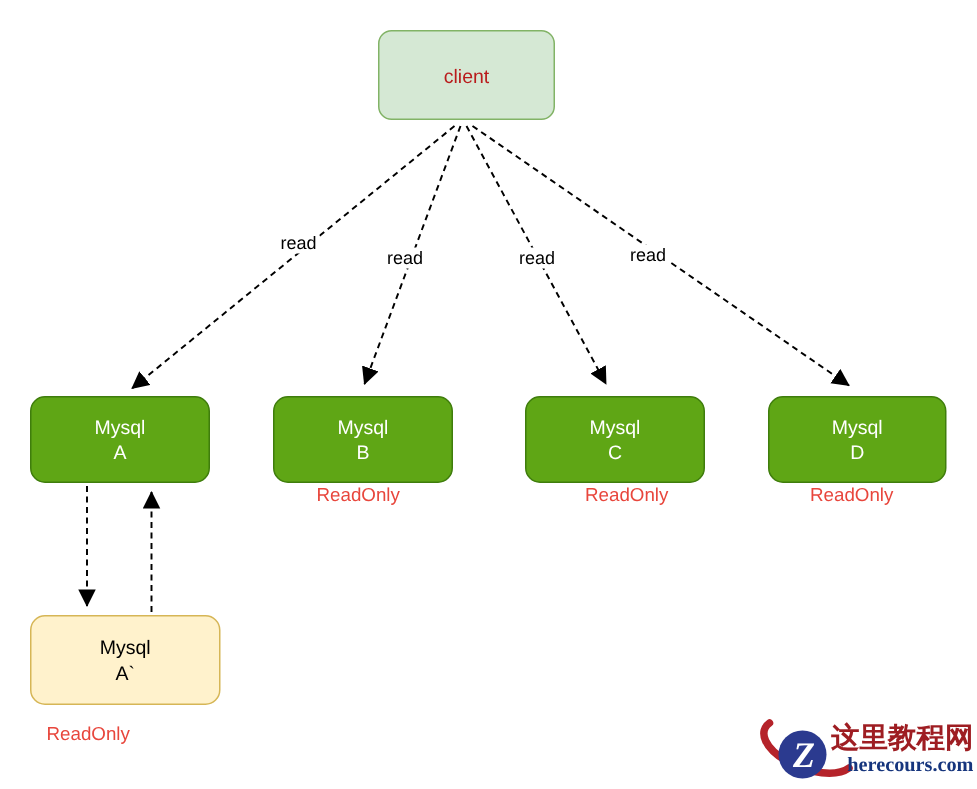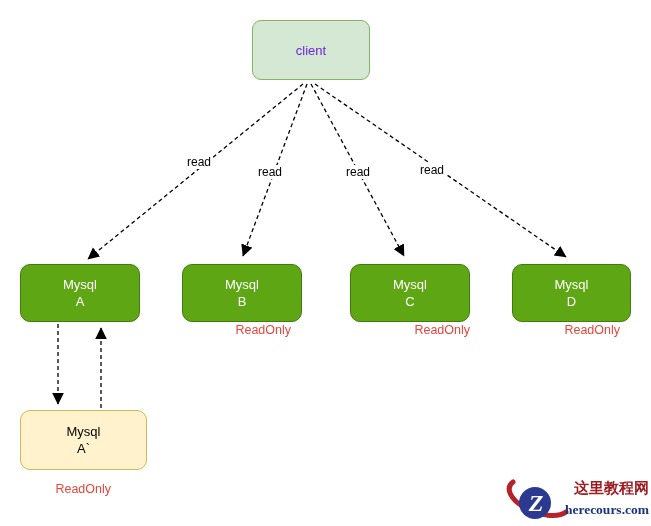--- a/index.html
+++ b/index.html
@@ -33,21 +33,21 @@
     box-sizing: border-box;
     font-size: 13px;
     line-height: 17px;
     text-align: center;
   }
   .node.client {
     left: 252px; top: 20px; width: 118px; height: 60px;
     background: var(--client-fill, #d5e8d4);
     border: 1px solid var(--client-stroke, #82b366);
     border-radius: 9px;
-    color: #6d28d9;
+    color: #b91c1c;
   }
   .node.db {
     top: 264px; height: 58px;
     background: var(--db-fill, #60a917);
     border: 1px solid var(--db-stroke, #3f7d0c);
     border-radius: 10px;
     color: var(--db-text, #fff);
   }
   .node.db.pos-a { left: 20px;  width: 120px; }
   .node.db.pos-b { left: 182px; width: 120px; }
@@ -71,21 +71,21 @@
     white-space: nowrap;
   }
   .edge-label.lbl-write { left: 199px; top: 162px; }
   .edge-label.lbl-read-b { left: 270px; top: 172px; }
   .edge-label.lbl-read-c { left: 358px; top: 172px; }
   .edge-label.lbl-read-d { left: 432px; top: 170px; }
 
   .readonly {
     position: absolute;
     width: 80px;
-    text-align: right;
+    text-align: left;
     font-size: 12.5px;
     color: var(--readonly-red, #e8463c);
     white-space: nowrap;
   }
   .readonly.ro-b { left: 211px; top: 323px; }
   .readonly.ro-c { left: 390px; top: 323px; }
   .readonly.ro-d { left: 540px; top: 323px; }
   .readonly.ro-a-replica { left: 31px; top: 482px; }
 
   .logo {
@@ -105,21 +105,21 @@
     fill: #ffffff;
     font-family: "Liberation Serif", "DejaVu Serif", serif;
     font-size: 24px;
     font-weight: bold;
     font-style: italic;
   }
   .site-name {
     position: absolute;
     right: 2px; top: 479px;
     font-family: Liberation Sans, sans-serif;
-    font-size: 15px;
+    font-size: 19px;
     font-weight: bold;
     color: var(--site-red, #9e1d22);
     letter-spacing: 0px;
     white-space: nowrap;
   }
   .site-domain {
     position: absolute;
     right: 2px; top: 502px;
     font-family: "Liberation Serif", "DejaVu Serif", serif;
     font-size: 13.5px;

